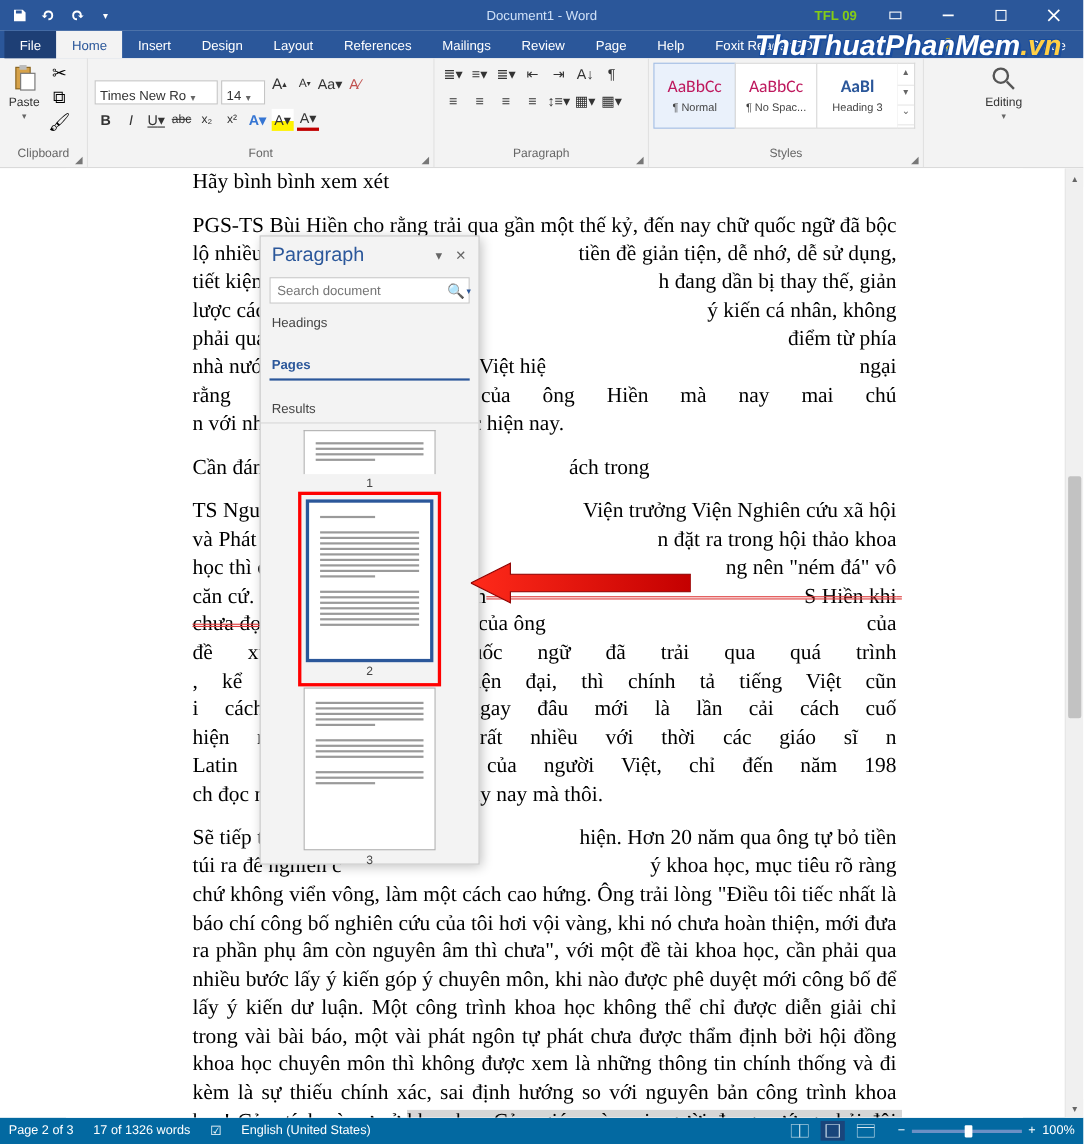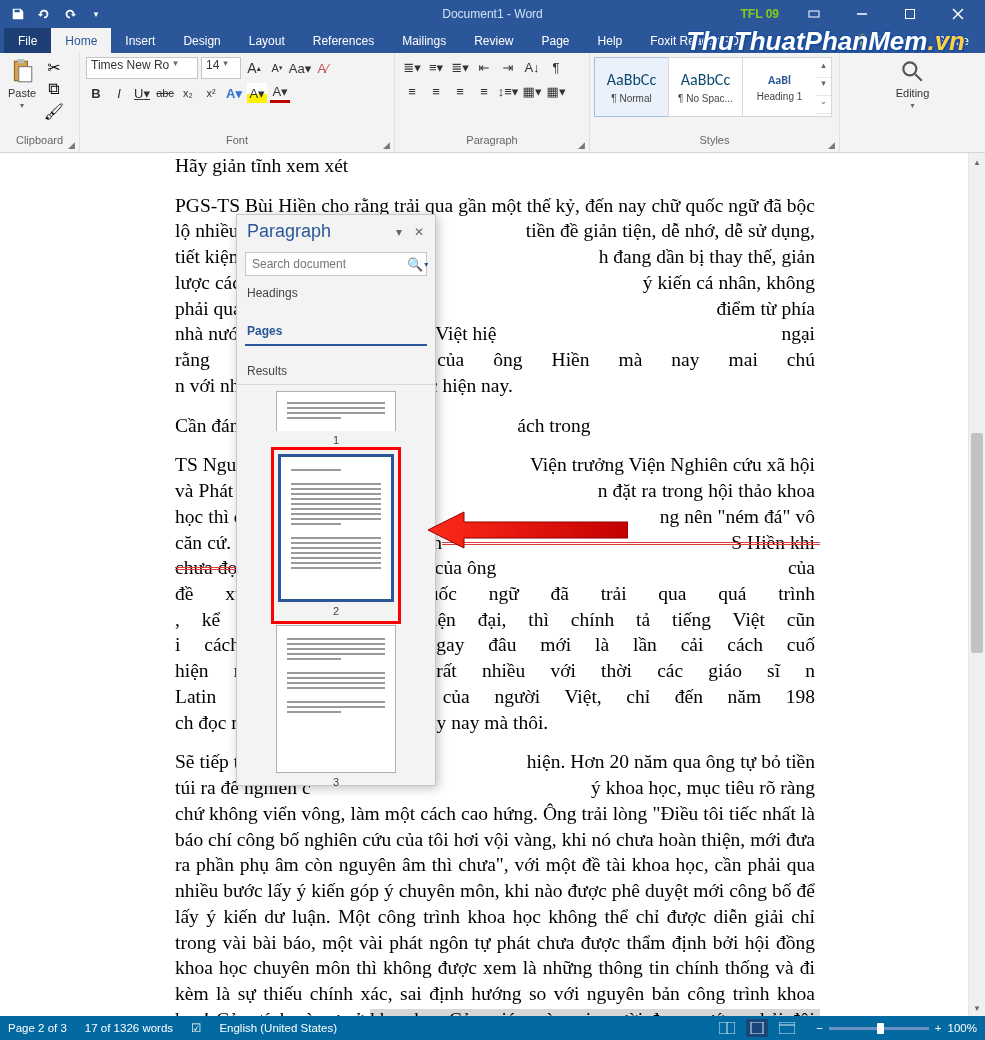--- a/index.html
+++ b/index.html
@@ -33,33 +33,33 @@
   .rgroup .launcher { position:absolute; right:4px; bottom:2px; font-size:9px; color:#777; }
   .clip-col { display:flex; flex-direction:column; align-items:center; gap:2px; }
   .bigicon { width:32px; height:28px; display:flex; align-items:center; justify-content:center; }
   .bigicon svg { width:26px; height:26px; }
   .biglabel { font-size:11px; color:#333; }
   .clip-side { display:flex; flex-direction:column; gap:2px; margin-left:2px; }
   .clip-side .sbtn { width:20px; height:20px; display:flex; align-items:center; justify-content:center; }
 
   .font-rows { display:flex; flex-direction:column; gap:4px; }
   .font-row { display:flex; align-items:center; gap:3px; }
-  .combo { background:#fff; border:1px solid #c5c5c5; height:22px; display:flex; align-items:flex-start; padding:0 4px; font-size:12px; color:#333; }
+  .combo { background:#fff; border:1px solid #c5c5c5; height:22px; display:flex; align-items:flex-end; padding:0 4px; font-size:12px; color:#333;margin-top:16px; }
   .combo .dd { margin-left:4px; font-size:9px; color:#666; }
   .ico { width:20px; height:20px; display:flex; align-items:center; justify-content:center; font-size:13px; color:#333; }
 
   .para-rows { display:flex; flex-direction:column; gap:4px; }
   .para-row { display:flex; align-items:center; gap:2px; }
   .para-row .ico { width:22px; }
 
   .styles-body { display:flex; align-items:stretch; gap:0; }
   .style-item { width:75px; height:60px; border:1px solid #d8d8d8; display:flex; flex-direction:column; align-items:center; justify-content:center; background:#fff; margin-right:-1px; }
   .style-item.sel { border:1px solid #a3bde3; background:#eaf1fb; }
-  .style-prev { font-family: Calibri, sans-serif; font-size:16px; color:#0c4a6e; }
-  .style-prev.h { color:#2b579a; font-size:12px; font-weight:600; }
+  .style-prev { font-family: Calibri, sans-serif; font-size:16px; color:#be185d; }
+  .style-prev.h { color:#2b579a; font-size:16px; font-weight:600; }
   .style-name { font-size:10px; color:#444; margin-top:4px; }
   .style-gal { width:16px; display:flex; flex-direction:column; justify-content:center; border:1px solid #d8d8d8; border-left:none; background:#fff; }
   .style-gal div { height:18px; font-size:9px; text-align:center; color:#666; border-bottom:1px solid #e6e6e6; }
 
   
   .docwrap { position:relative; height: calc(1040px - 28px - 25px - 100px - 24px); background:#fff; overflow:hidden; }
   .vscroll { position:absolute; right:0; top:0; bottom:0; width:17px; background:#f0f0f0; border-left:1px solid #e6e6e6; }
   .vscroll .up, .vscroll .down { position:absolute; left:0; right:0; height:17px; background:#f0f0f0; display:flex; align-items:center; justify-content:center; font-size:9px; color:#666; }
   .vscroll .up { top:0; } .vscroll .down { bottom:0; }
   .vscroll .thumb { position:absolute; left:2px; right:2px; top:280px; height:220px; background:#c2c2c2; border-radius:2px; }
@@ -265,21 +265,21 @@
         <div class="style-item sel">
           <div class="style-prev">AaBbCc</div>
           <div class="style-name">¶ Normal</div>
         </div>
         <div class="style-item">
           <div class="style-prev">AaBbCc</div>
           <div class="style-name">¶ No Spac...</div>
         </div>
         <div class="style-item">
           <div class="style-prev h">AaBl</div>
-          <div class="style-name">Heading 1</div>
+          <div class="style-name">Heading 3</div>
         </div>
         <div class="style-gal">
             <div>▴</div>
             <div>▾</div>
             <div>⌄</div>
           </div>
       </div>
     </div>
     <div class="label"><span>Styles</span><span class="launcher">◢</span></div>
   </div>
@@ -303,21 +303,21 @@
 
 <div class="docwrap">
   <div class="vscroll">
     <div class="up">▴</div>
     <div class="thumb"></div>
     <div class="down">▾</div>
   </div>
 
   <div class="page">
     <div class="doctext">
-      <p>Hãy giản tĩnh xem xét</p>
+      <p>Hãy bình bình xem xét</p>
       <p style="white-space:pre-wrap;">PGS-TS Bùi Hiền cho rằng trải qua gần một thế kỷ, đến nay chữ quốc ngữ đã bộc lộ nhiều                                                         tiền đề giản tiện, dễ nhớ, dễ sử dụng, tiết kiệm thời gian                                                         h đang dần bị thay thế, giản lược cách trình bày, tha                                                         ý kiến cá nhân, không phải quan điểm của giới ngôn ng                                                         điểm từ phía nhà nước đem áp dụng cho tiếng Việt hiệ                                                         ngại rằng chỉ vì ý kiến của ông Hiền mà nay mai chú                                                         n với những ký tự hoàn toàn khác hiện nay.</p>
       <p style="white-space:pre-wrap;">Cần đán                                                         ách trong</p>
       <p style="white-space:pre-wrap;"><span>TS Nguy                                                         Viện trưởng Viện Nghiên cứu xã hội và Phát triển, đặ                                                         n đặt ra trong hội thảo khoa học thì cần phải đánh giá                                                         ng nên "ném đá" vô căn cứ. Phần nhiều người đang ph</span><span class="strike">                                                         S Hiền khi chưa đọc kỹ tham luận khoa học</span><span> của ông                                                         của đề xuất này. Chữ quốc ngữ đã trải qua quá trình                                                         , kể cả với lối viết hiện đại, thì chính tả tiếng Việt cũn                                                         i cách, chưa thể nói ngay đâu mới là lần cải cách cuố                                                         hiện nay đã khác xa rất nhiều với thời các giáo sĩ n                                                         Latin lời ăn tiếng nói của người Việt, chỉ đến năm 198                                                         ch đọc mới thật sự giống như ngày nay mà thôi.</span></p>
       <p style="white-space:pre-wrap;"><span>Sẽ tiếp t                                                         hiện. Hơn 20 năm qua ông tự bỏ tiền túi ra để nghiên c                                                         ý khoa học, mục tiêu rõ ràng chứ không viển vông, làm một cách cao hứng. Ông trải lòng "Điều tôi tiếc nhất là báo chí công bố nghiên cứu của tôi hơi vội vàng, khi nó chưa hoàn thiện, mới đưa ra phần phụ âm còn nguyên âm thì chưa", với một đề tài khoa học, cần phải qua nhiều bước lấy ý kiến góp ý chuyên môn, khi nào được phê duyệt mới công bố để lấy ý kiến dư luận. Một công trình khoa học không thể chỉ được diễn giải chỉ trong vài bài báo, một vài phát ngôn tự phát chưa được thẩm định bởi hội đồng khoa học chuyên môn thì không được xem là những thông tin chính thống và đi kèm là sự thiếu chính xác, sai định hướng so với nguyên bản công trình khoa học! Cảm tính và cơ sở </span><span class="hilite">khoa học Cảm giác mà mọi người đang vướng phải đôi khi chỉ dựa trên cảm tính,</span></p>
     </div>
   </div>
 
   <div class="navpane">
     <div class="nhead">
       <div class="ntitle">Paragraph</div>

